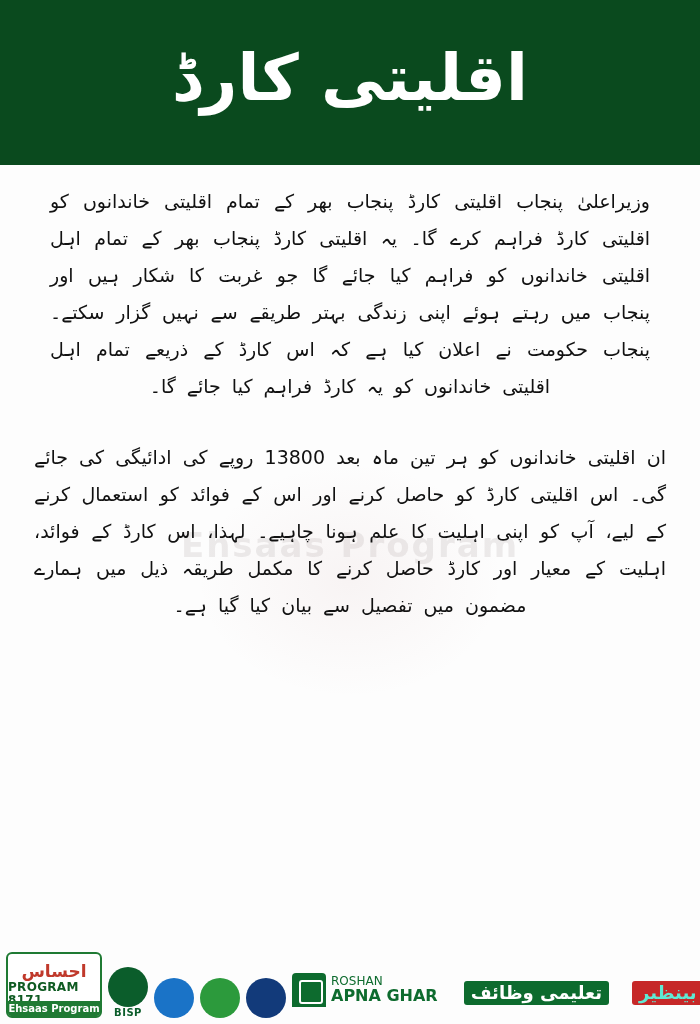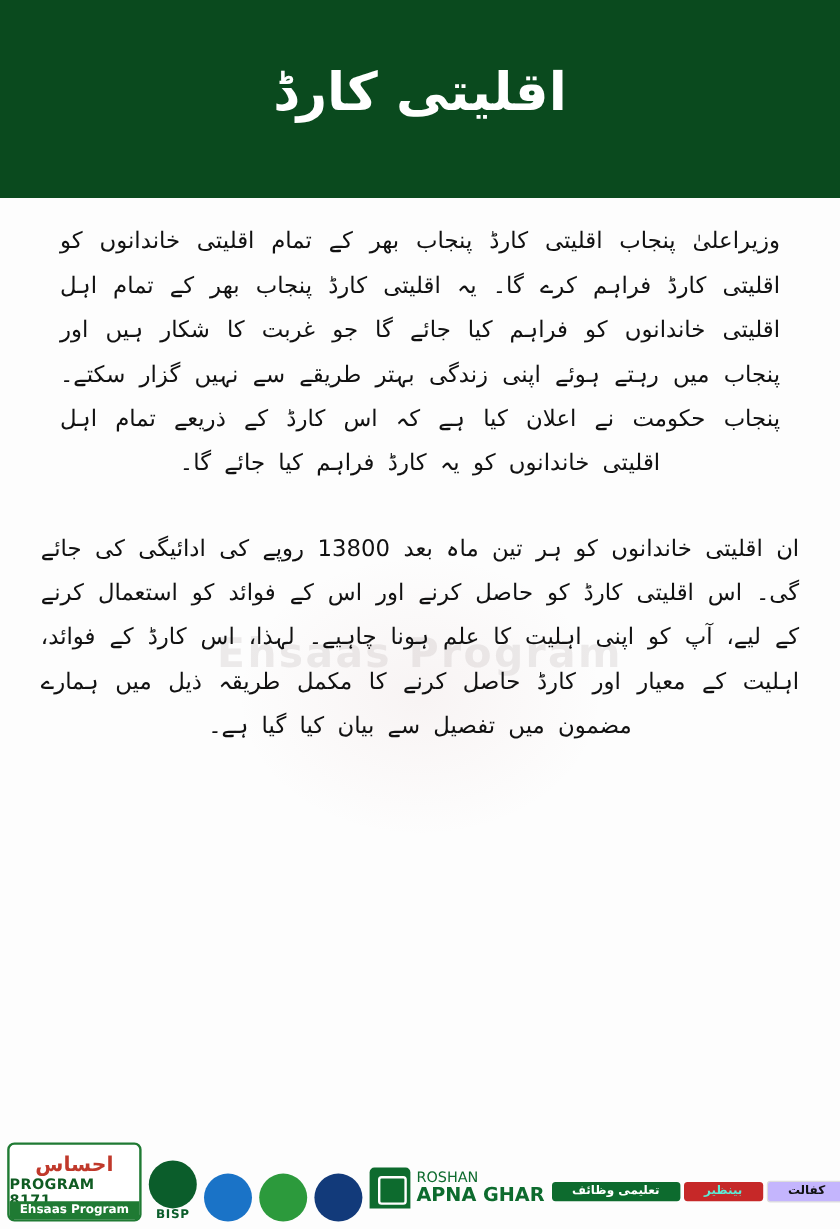--- a/index.html
+++ b/index.html
@@ -30,21 +30,21 @@
     background: #0a4a1e;
     height: 165px;
     width: 100%;
     display: flex;
     align-items: center;
     justify-content: center;
     flex: 0 0 auto;
   }
   .header-title {
     color: #ffffff;
-    font-size: 44px;
+    font-size: 64px;
     font-weight: bold;
     letter-spacing: 1px;
     line-height: 1.1;
     text-align: right;
     direction: rtl;
     font-family: "DejaVu Sans", sans-serif;
     padding-bottom: 8px;
   }
 
   
@@ -105,21 +105,21 @@
     display: flex;
     align-items: flex-end;
     justify-content: flex-start;
     gap: 6px;
     padding: 0 6px 6px 6px;
     box-sizing: border-box;
     direction: ltr;
   }
 
   .ehsaas-logo {
-    width: 112px;
+    width: 96px;
     height: 66px;
     border: 2px solid #1f7a33;
     border-radius: 6px;
     background: #ffffff;
     display: flex;
     flex-direction: column;
     align-items: center;
     justify-content: center;
     box-sizing: border-box;
     flex: 0 0 auto;
@@ -212,26 +212,27 @@
   .urdu-chip {
     height: 30px;
     display: flex;
     align-items: center;
     direction: rtl;
     gap: 3px;
     flex: 0 0 auto;
     margin-bottom: 10px;
   }
   .chip {
-    padding: 3px 17px;
+    padding: 3px 7px;
     border-radius: 3px;
-    font-size: 10px;
+    font-size: 18px;
     font-weight: bold;
     line-height: 1;
     white-space: nowrap;
+    margin-left: 20px;
   }
   .chip-red { background: #c62828; color: #5eead4; }
   .chip-white { background: #c4b5fd; color: #111111; border: 1px solid #ddd; }
   .chip-green { background: #0d6b2e; color: #ffffff; }
 </style>
 </head>
 <body>
 
 <div class="poster">
 

